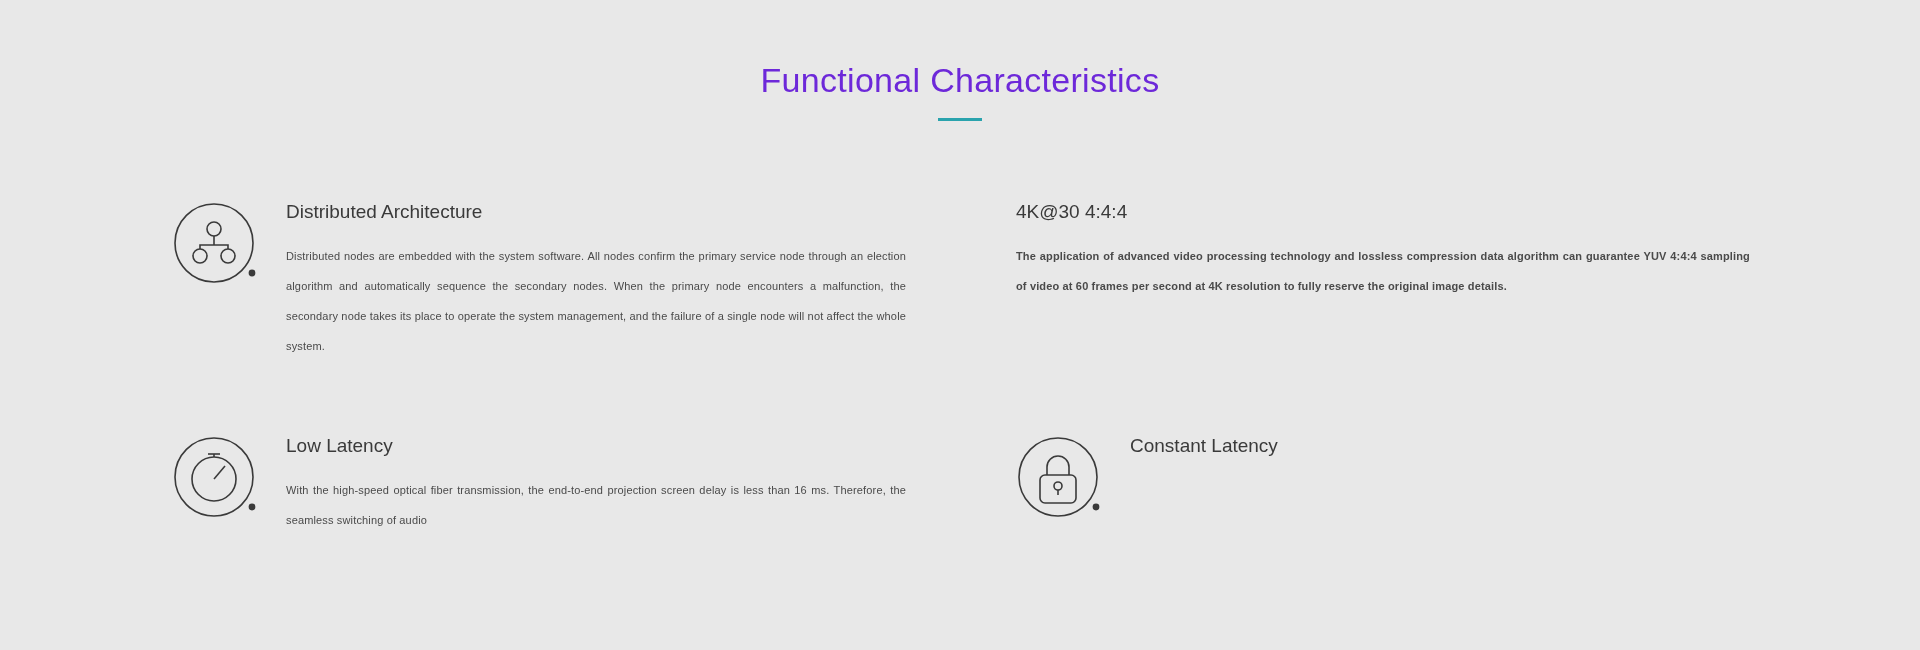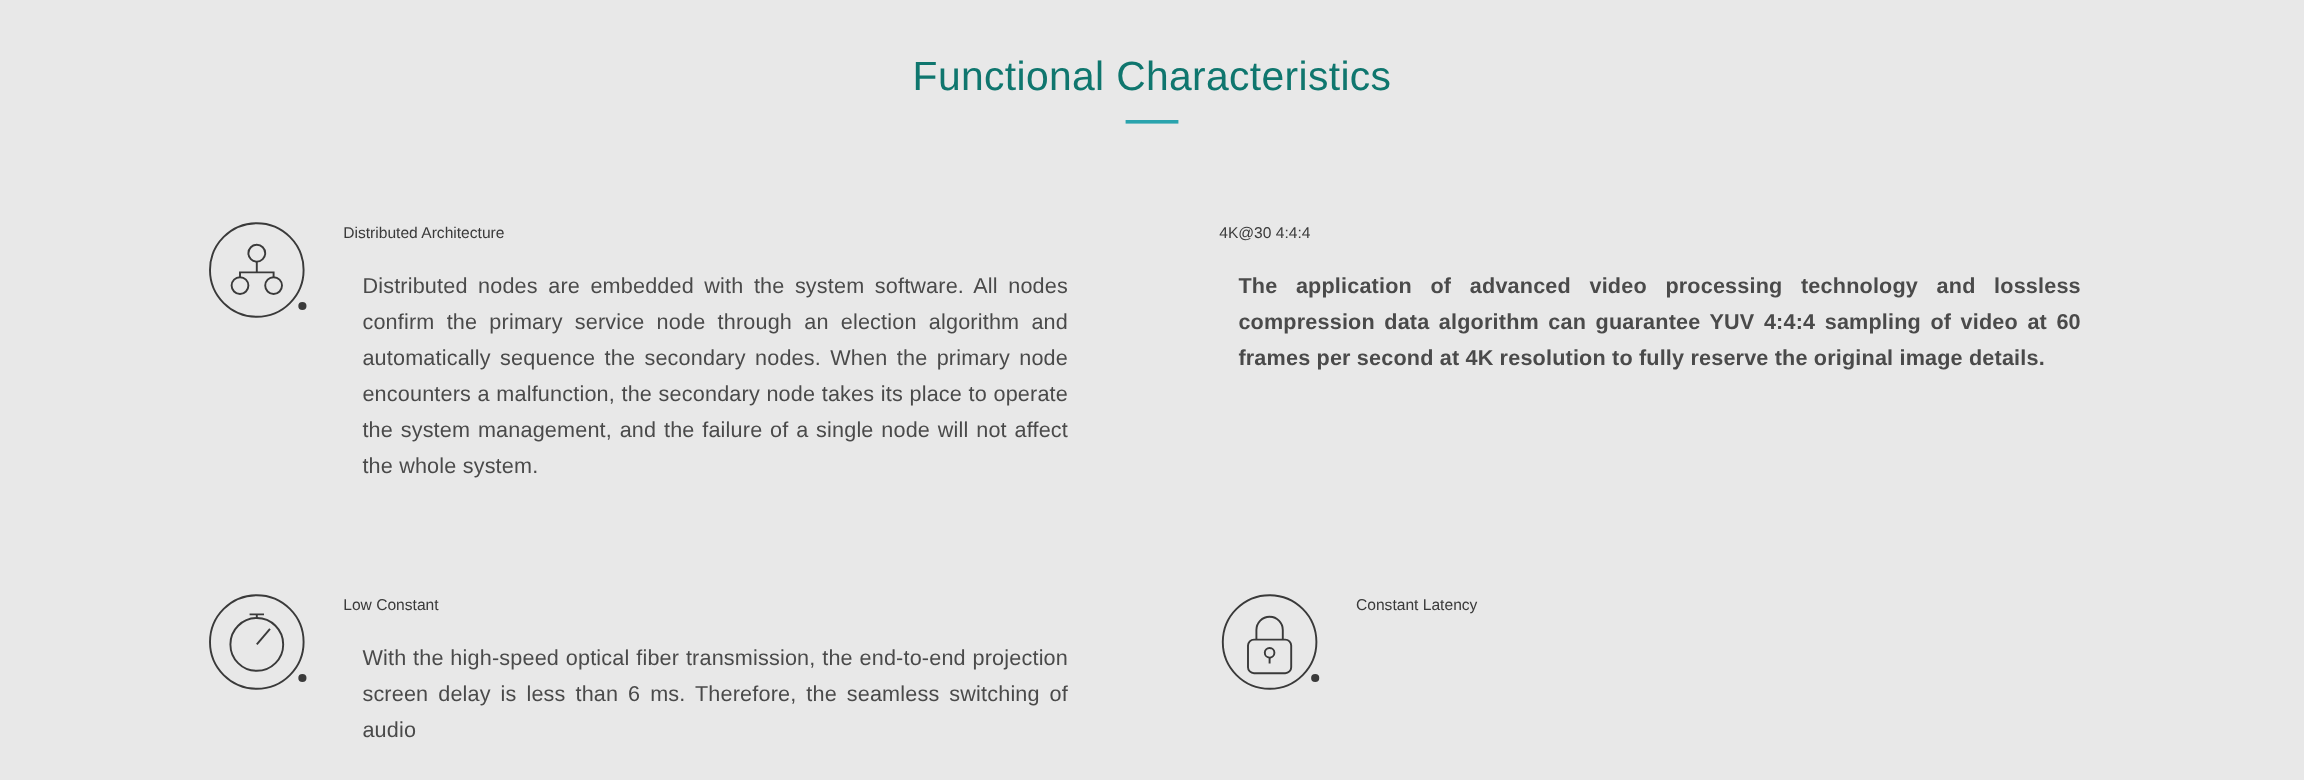--- a/index.html
+++ b/index.html
@@ -19,24 +19,24 @@
     height: 650px;
     background: #e8e8e8;
   }
   .title-block {
     text-align: center;
     padding-top: 42px;
   }
   .section-title {
     font-size: 34px;
     font-weight: 400;
-    color: #0f766e;
+    color: #6d28d9;
     letter-spacing: 0.3px;
     line-height: 44px;
-    margin: 0;
+    margin: 16px;
   }
   .title-underline {
     width: 44px;
     height: 3px;
     background: #2aa3ad;
     margin: 14px auto 0 auto;
   }
   .features-grid {
     margin-top: 78px;
     padding: 0 170px 0 172px;
@@ -59,31 +59,31 @@
   .feature-icon svg {
     display: block;
     width: 88px;
     height: 88px;
   }
   .feature-body {
     flex: 1 1 auto;
     min-width: 0;
   }
   .feature-heading {
-    font-size: 13px;
+    font-size: 19px;
     font-weight: 400;
     color: #3a3a3a;
     margin: 0 0 16px 0;
     line-height: 26px;
   }
   .feature-text {
-    font-size: 18px;
+    font-size: 11px;
     line-height: 30px;
     color: #4a4a4a;
-    margin: 16px;
+    margin: 0;
     text-align: justify;
     letter-spacing: 0.15px;
   }
   .col-right .feature-text {
     text-align: justify;
     font-weight: bold;
   }
 </style>
 </head>
 <body>
@@ -126,22 +126,22 @@
         <svg viewBox="0 0 88 88" xmlns="http://www.w3.org/2000/svg">
           <circle cx="42" cy="42" r="39" fill="none" stroke="#3a3a3a" stroke-width="1.6"></circle>
           <circle cx="80" cy="72" r="3.4" fill="#3a3a3a"></circle>
           <circle cx="42" cy="44" r="22" fill="none" stroke="#3a3a3a" stroke-width="1.6"></circle>
           <path d="M42 44 L53 31" fill="none" stroke="#3a3a3a" stroke-width="1.6"></path>
           <path d="M36 19 L48 19" fill="none" stroke="#3a3a3a" stroke-width="1.6"></path>
           <path d="M42 19 L42 22" fill="none" stroke="#3a3a3a" stroke-width="1.6"></path>
         </svg>
       </div>
       <div class="feature-body">
-        <h2 class="feature-heading">Low Constant</h2>
-        <p class="feature-text">With the high-speed optical fiber transmission, the end-to-end projection screen delay is less than 6 ms. Therefore, the seamless switching of audio</p>
+        <h2 class="feature-heading">Low Latency</h2>
+        <p class="feature-text">With the high-speed optical fiber transmission, the end-to-end projection screen delay is less than 16 ms. Therefore, the seamless switching of audio</p>
       </div>
     </div>
 
     <div class="feature col-right">
       <div class="feature-icon">
         <svg viewBox="0 0 88 88" xmlns="http://www.w3.org/2000/svg">
           <circle cx="42" cy="42" r="39" fill="none" stroke="#3a3a3a" stroke-width="1.6"></circle>
           <circle cx="80" cy="72" r="3.4" fill="#3a3a3a"></circle>
           <path d="M31 40 L31 32 A11 11 0 0 1 53 32 L53 40" fill="none" stroke="#3a3a3a" stroke-width="1.6"></path>
           <rect x="24" y="40" width="36" height="28" rx="5" fill="none" stroke="#3a3a3a" stroke-width="1.6"></rect>

